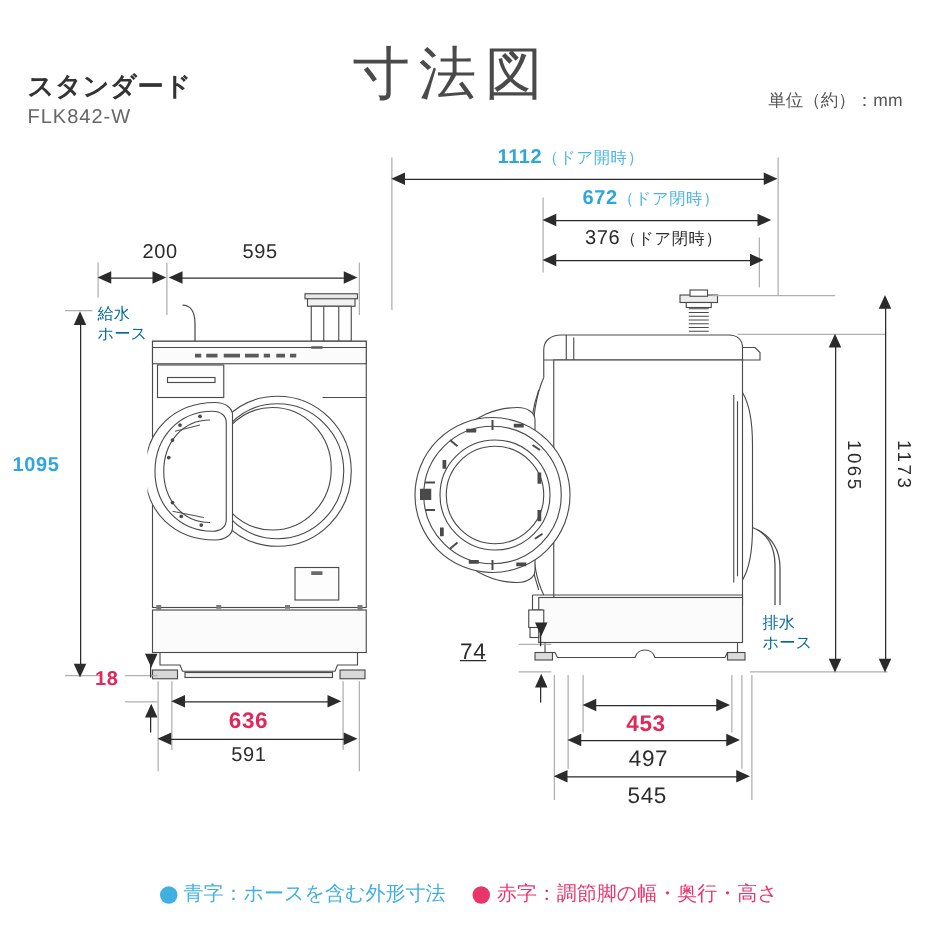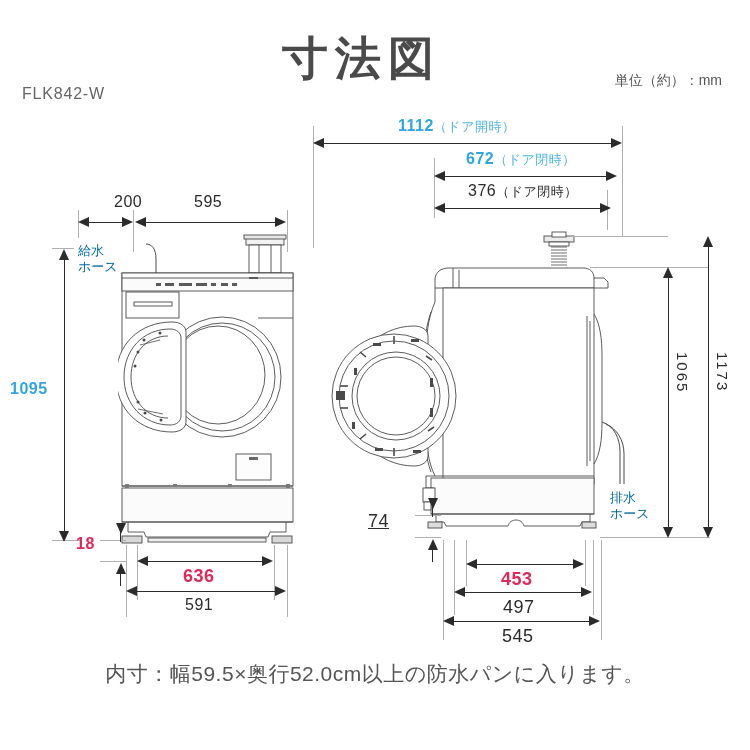--- a/index.html
+++ b/index.html
@@ -20,21 +20,21 @@
     font-size: 21px; font-weight: bold;
     letter-spacing: 0.5px; color: #333;
   }
   #model-number {
     left: 22px; top: 85px;
     font-size: 16px; color: #666; letter-spacing: 0.8px;
   }
   #drawing-title {
     left: 282px; top: 28px;
     font-size: 46px; color: #4a4a4a;
-    letter-spacing: 7px; font-weight: 700;
+    letter-spacing: 7px; font-weight: 400;
   }
   #unit-note {
     right: 28px; top: 72px;
     font-size: 14px; color: #555;
   }
 
   
   .dim { font-size: 16px; color: #2b2b2b; white-space: nowrap; letter-spacing:0.5px;text-align:right;}
   .dim.blue { color: #2ea7dd; font-weight: bold; }
   .dim.red  { color: #e0285a; font-weight: bold; }
@@ -75,20 +75,21 @@
   .legend-blue { color: #3fb0e0; }
   .legend-red  { color: #e8356b; }
 
   svg { display: block; }
 </style>
 </head>
 <body>
 
 <div id="stage">
 
+  <div class="abs" id="product-name">スタンダード</div>
   <div class="abs" id="model-number">FLK842-W</div>
   <div class="abs" id="drawing-title">寸法図</div>
   <div class="abs" id="unit-note">単位（約）：mm</div>
 
   <div class="abs exline" style="left:313px; top:126px; height:122px;"></div>
   <div class="abs exline" style="left:622px; top:126px; height:110px;"></div>
   <div class="abs exline" style="left:434px; top:158px; height:60px;"></div>
   <div class="abs exline" style="left:607px; top:190px; height:40px;"></div>
 
   <div class="abs dim blue" style="left:398px; top:117px;">
@@ -201,21 +202,21 @@
   <div class="abs label-jp" style="left:78px; top:243px;">
     <div>給水</div>
     <div>ホース</div>
   </div>
 
   <div class="abs exline-h" style="left:52px; top:248px; width:22px;"></div>
   <div class="abs exline-h" style="left:52px; top:540px; width:28px;"></div>
   <div class="abs hline" style="left:64px; top:258px; width:0; height:276px; border-top:none; border-left:1.4px solid #2b2b2b;"></div>
   <div class="abs arw u" style="left:59px; top:249px;"></div>
   <div class="abs arw d" style="left:59px; top:531px;"></div>
-  <div class="abs dim blue" style="left:10px; top:380px;">1095</div>
+  <div class="abs dim blue" style="left:10px; top:364px;">1095</div>
 
   <div class="abs exline-h" style="left:100px; top:540px; width:26px;"></div>
   <div class="abs exline-h" style="left:100px; top:561px; width:26px;"></div>
   <div class="abs arw d" style="left:116px; top:523px;"></div>
   <div class="abs" style="left:120px; top:528px; width:0; height:14px; border-left:1.4px solid #2b2b2b;"></div>
   <div class="abs arw u" style="left:116px; top:563px;"></div>
   <div class="abs" style="left:120px; top:572px; width:0; height:14px; border-left:1.4px solid #2b2b2b;"></div>
   <div class="abs dim red" style="left:76px; top:535px;">18</div>
 
   <div class="abs exline" style="left:137px; top:545px; height:55px;"></div>
@@ -352,16 +353,25 @@
   <div class="abs hline" style="left:460px; top:592px; width:127px;"></div>
   <div class="abs arw l" style="left:454px; top:587px;"></div>
   <div class="abs arw r" style="left:581px; top:587px;"></div>
   <div class="abs dim" style="left:503px; top:597px; font-size:18px;">497</div>
 
   <div class="abs hline" style="left:449px; top:621px; width:146px;"></div>
   <div class="abs arw l" style="left:443px; top:616px;"></div>
   <div class="abs arw r" style="left:589px; top:616px;"></div>
   <div class="abs dim" style="left:502px; top:626px; font-size:18px;">545</div>
 
-  <div class="abs" id="inner-note">内寸：幅59.5×奥行52.0cm以上の防水パンに入ります。</div>
-
+
+  <div class="abs" id="legend">
+    <div class="legend-item">
+      <span class="dot" style="background:#3fb0e0;"></span>
+      <span class="legend-blue">青字：ホースを含む外形寸法</span>
+    </div>
+    <div class="legend-item">
+      <span class="dot" style="background:#e8356b;"></span>
+      <span class="legend-red">赤字：調節脚の幅・奥行・高さ</span>
+    </div>
+  </div>
 
 </div>
 
 </body></html>

